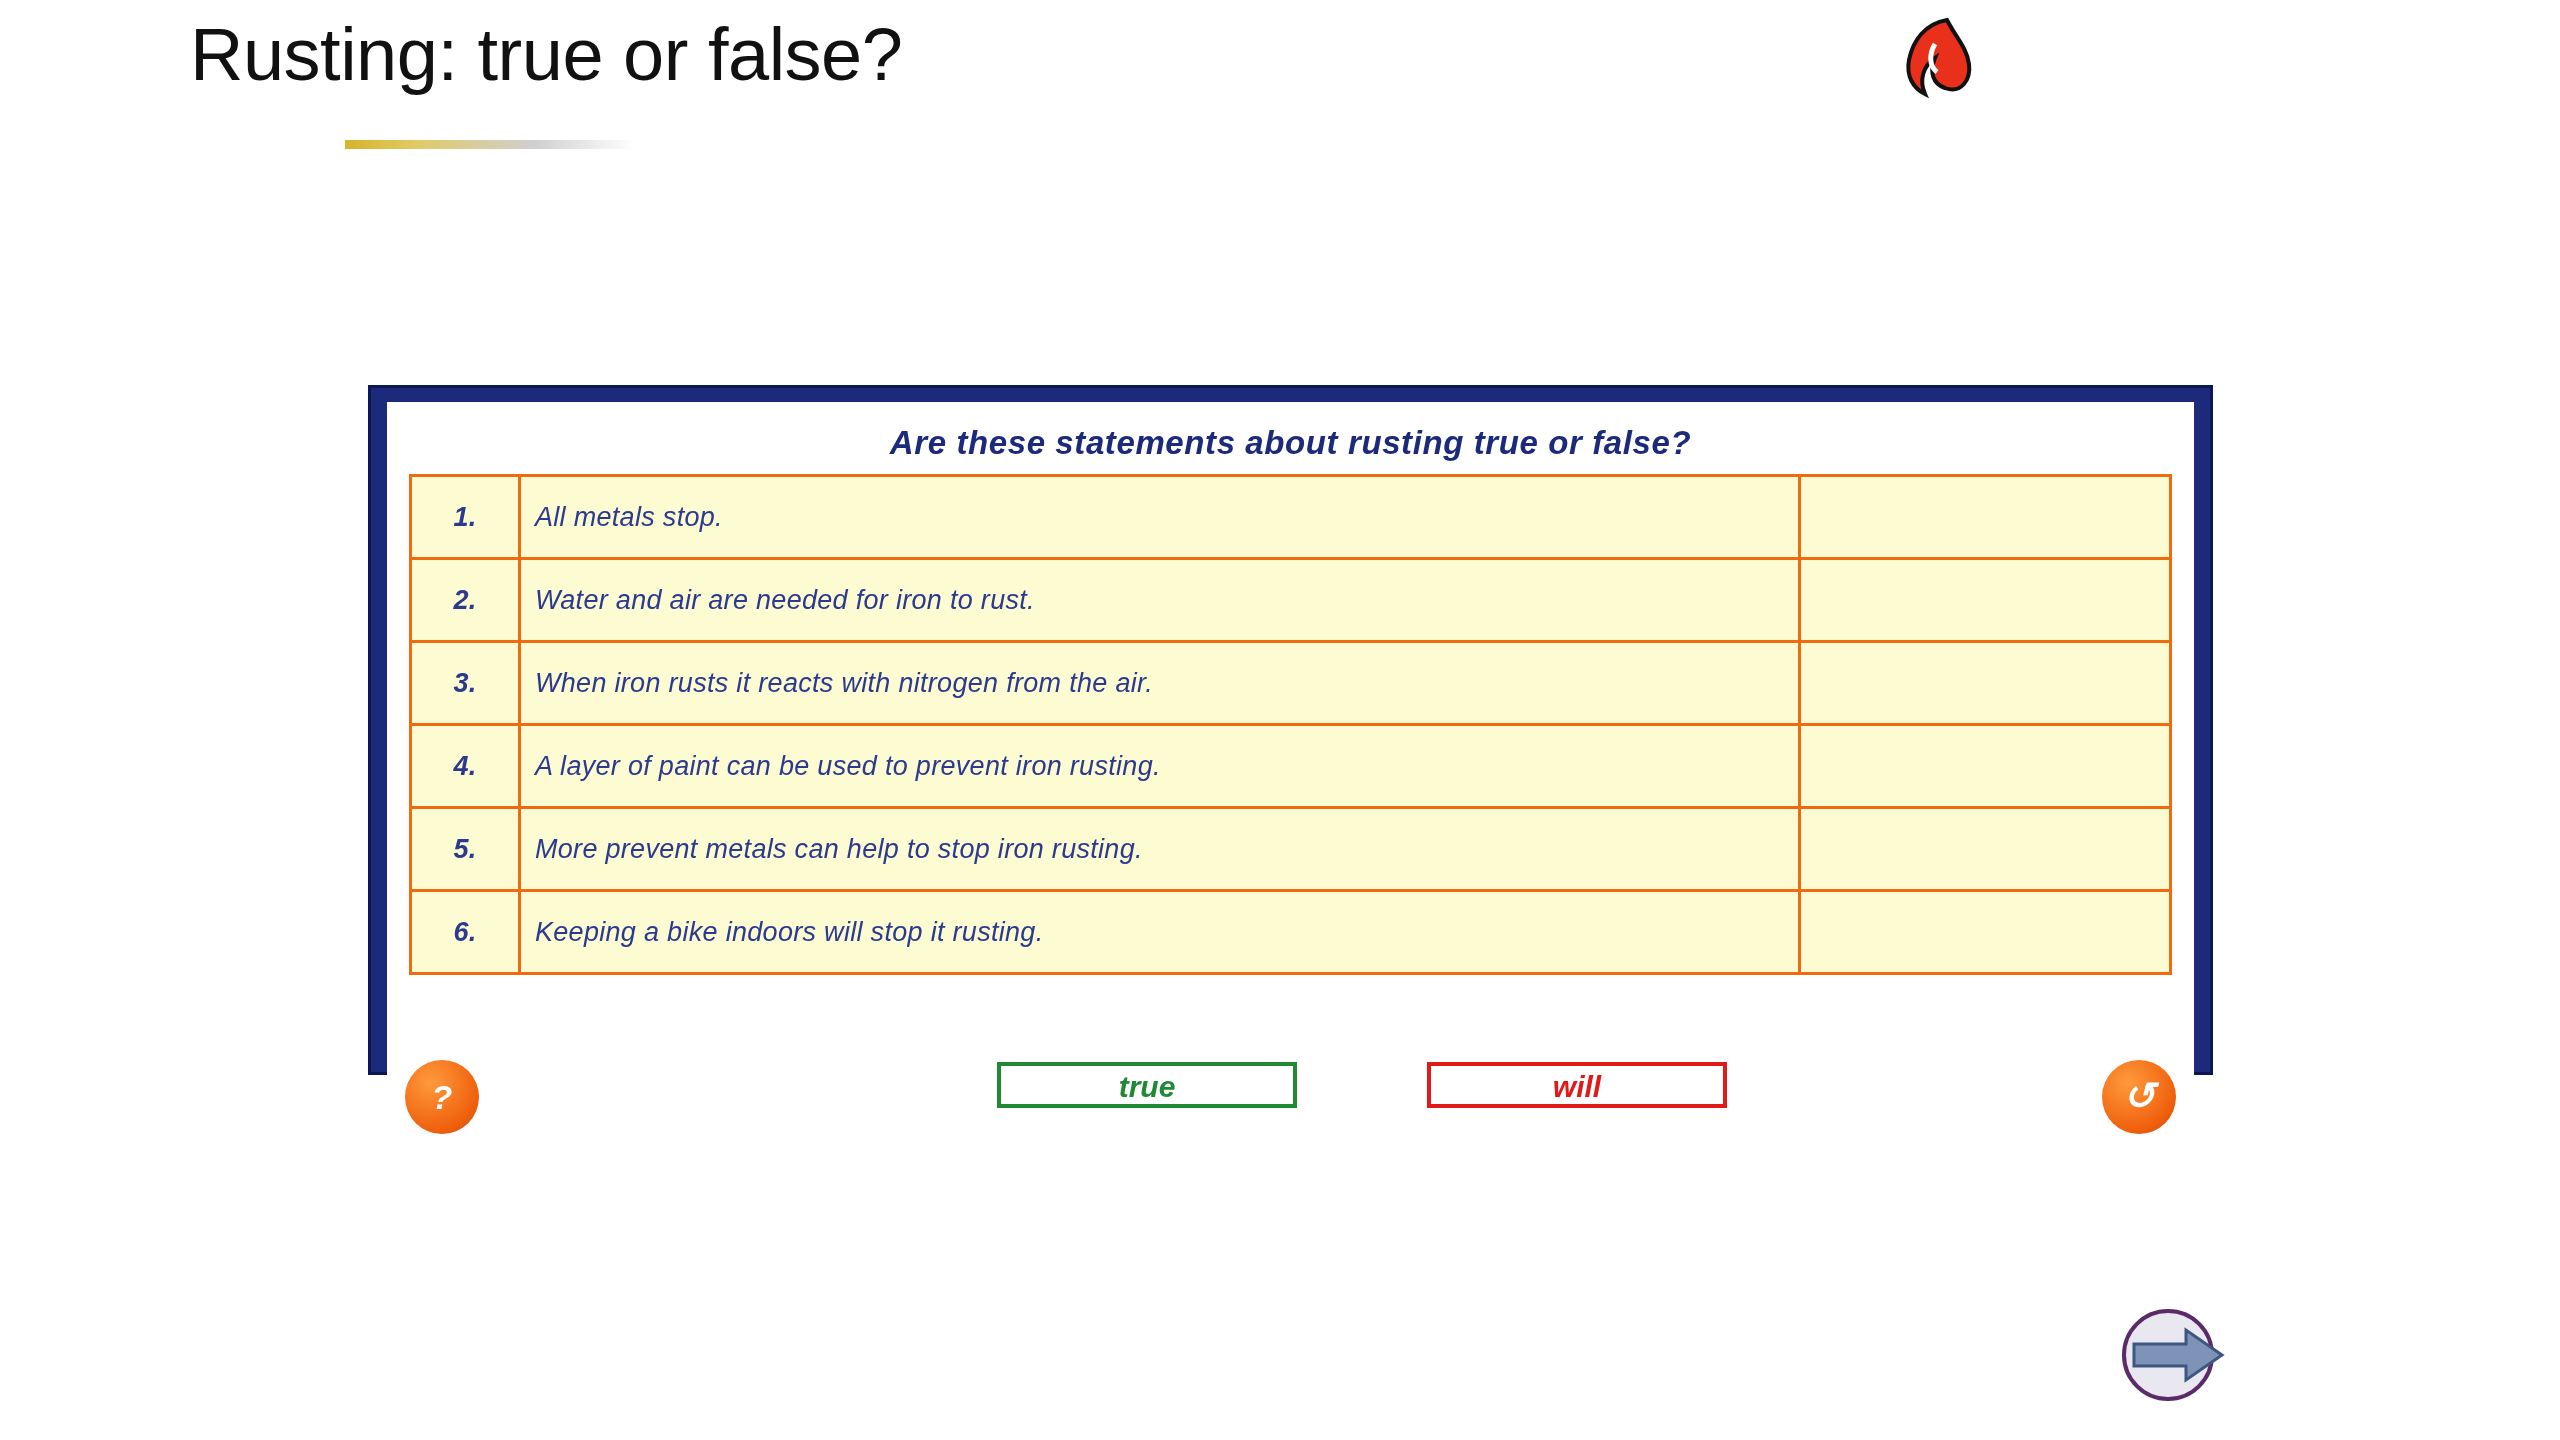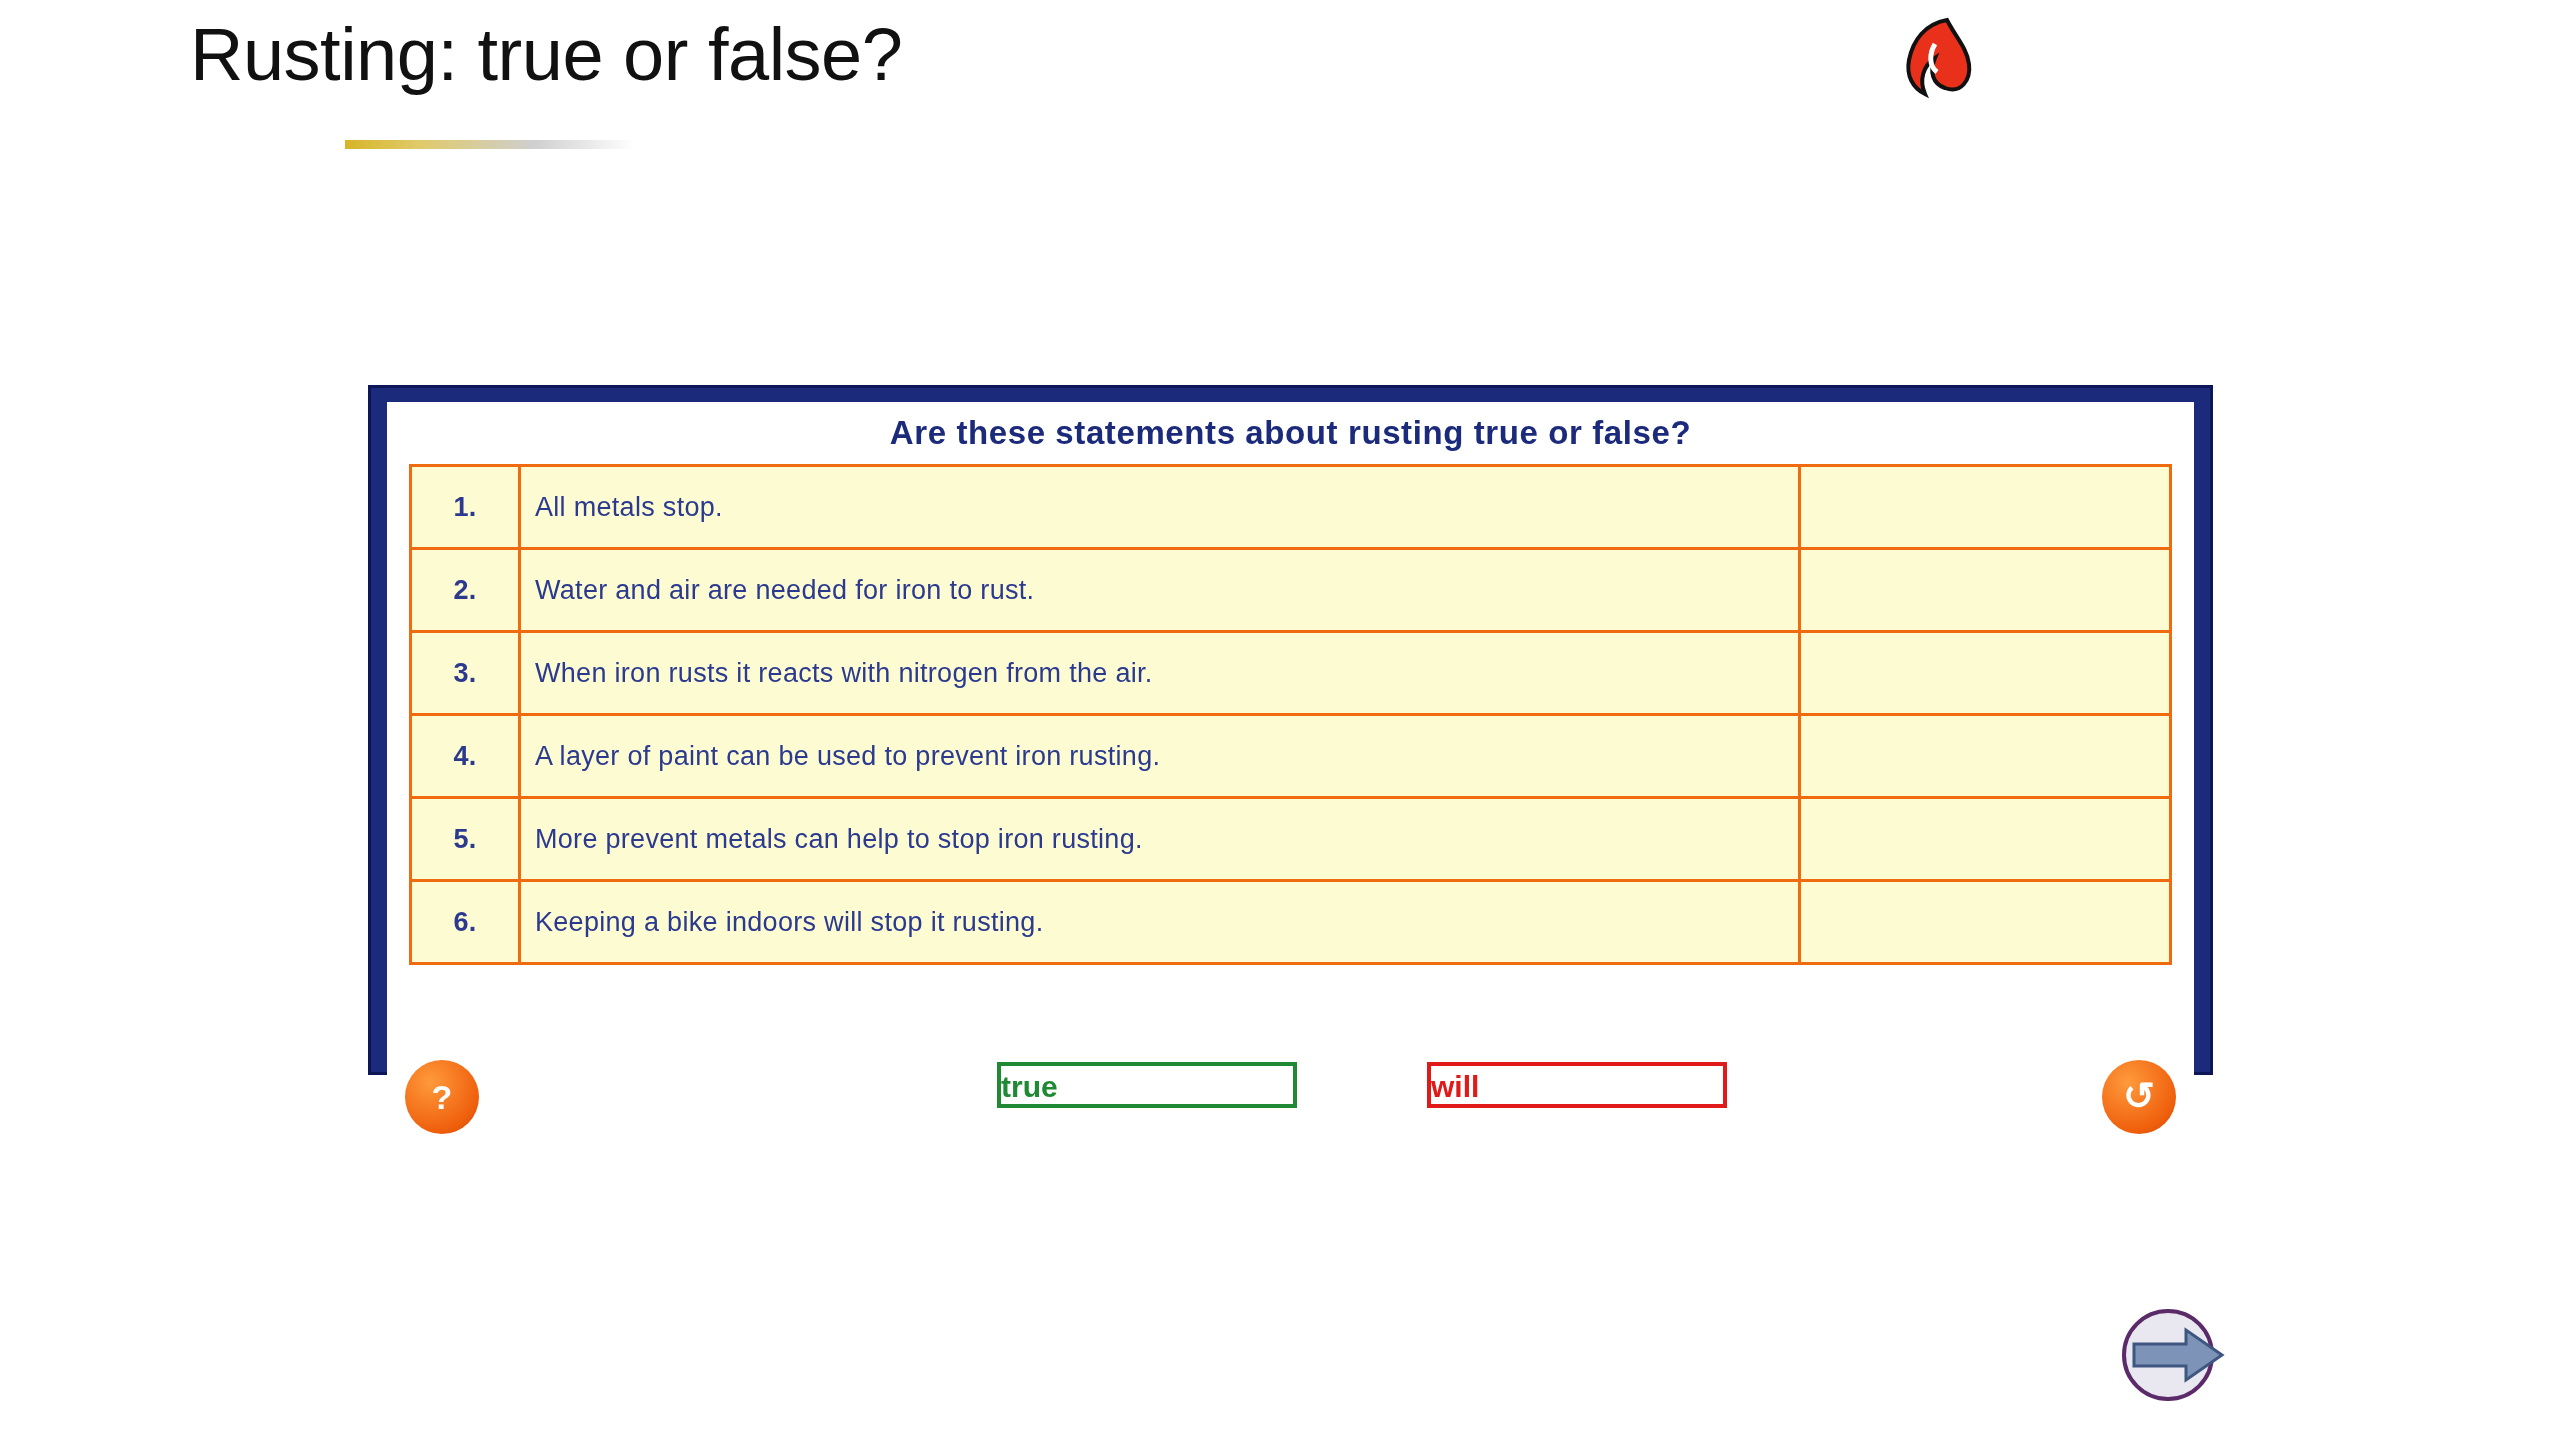--- a/index.html
+++ b/index.html
@@ -55,21 +55,22 @@
     border: 3px solid #0d1656;
     box-sizing: border-box;
     padding: 14px 16px 0 16px;
   }
   #activity-inner {
     position: relative;
     width: 100%;
     height: 730px;
     background: #ffffff;
     box-sizing: border-box;
-    padding: 2px 22px 0 22px;
+    padding: 12px 22px 0 22px;
+    font-style: italic;
   }
   #activity-heading {
     text-align: center;
     color: #1b2a7a;
     font-size: 33px;
     font-weight: bold;
     letter-spacing: 0.6px;
     margin: 10px 0 12px 0;
   }
   table#statements {
@@ -101,21 +102,21 @@
     position: absolute;
     left: 0;
     right: 0;
     bottom: 18px;
     height: 52px;
   }
   .token {
     position: absolute;
     height: 46px;
     line-height: 42px;
-    text-align: left;
+    text-align: center;
     font-weight: bold;
     font-size: 30px;
     background: #ffffff;
     box-sizing: border-box;
   }
   #token-true {
     left: 610px;
     width: 300px;
     border: 4px solid #1f8a33;
     color: #1f8a33;

